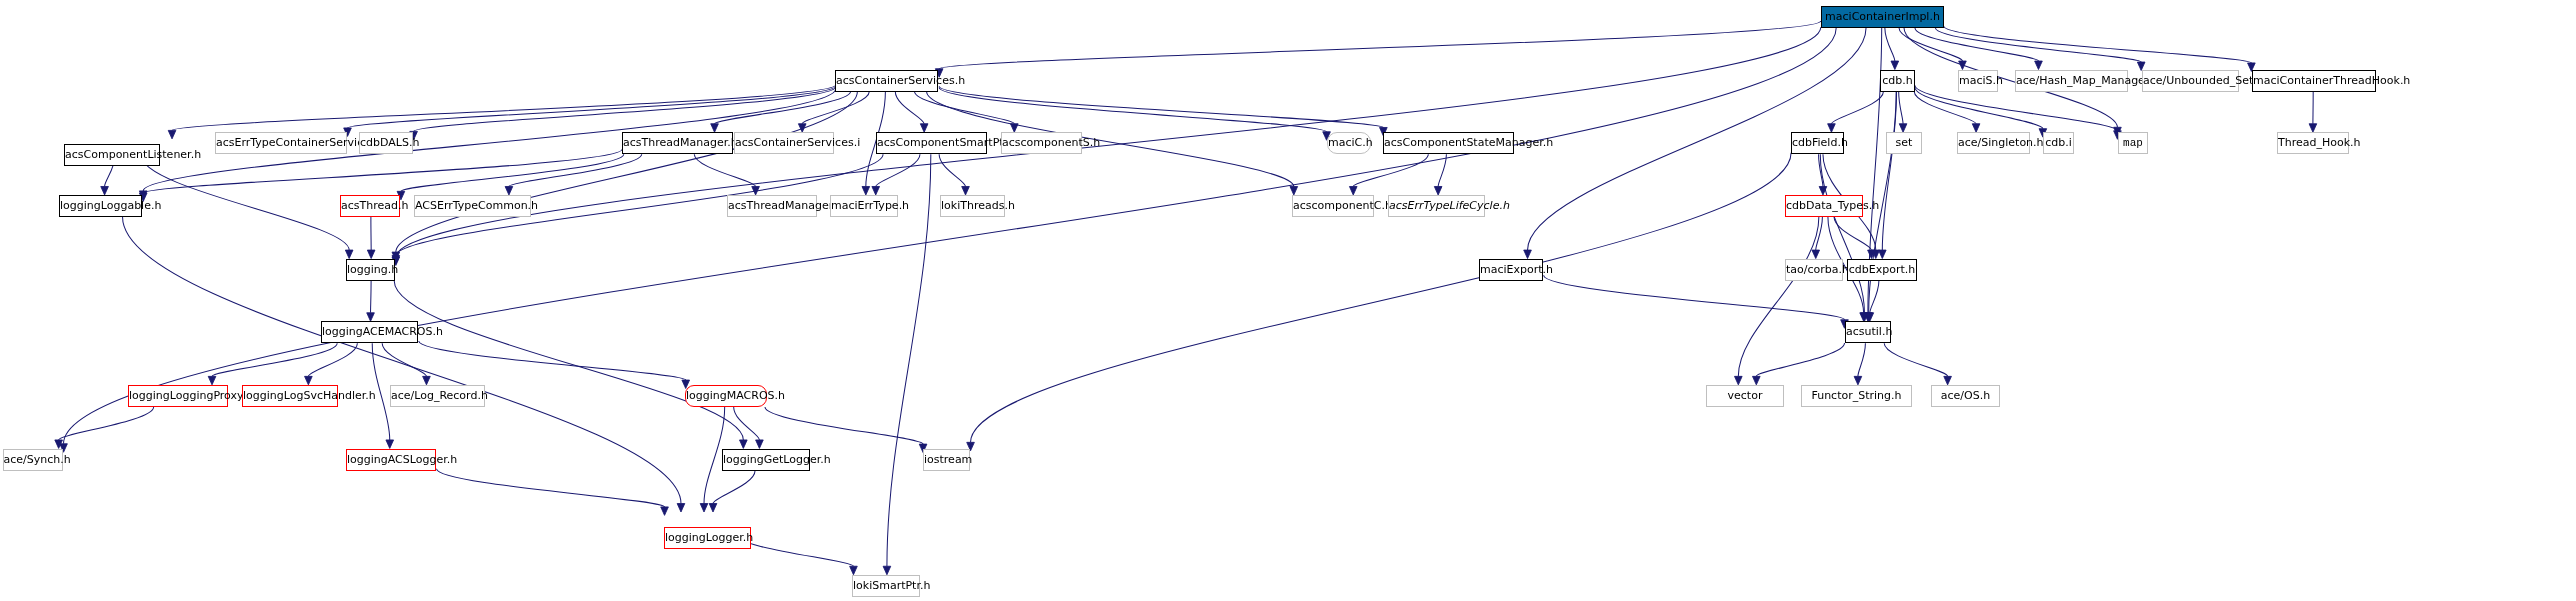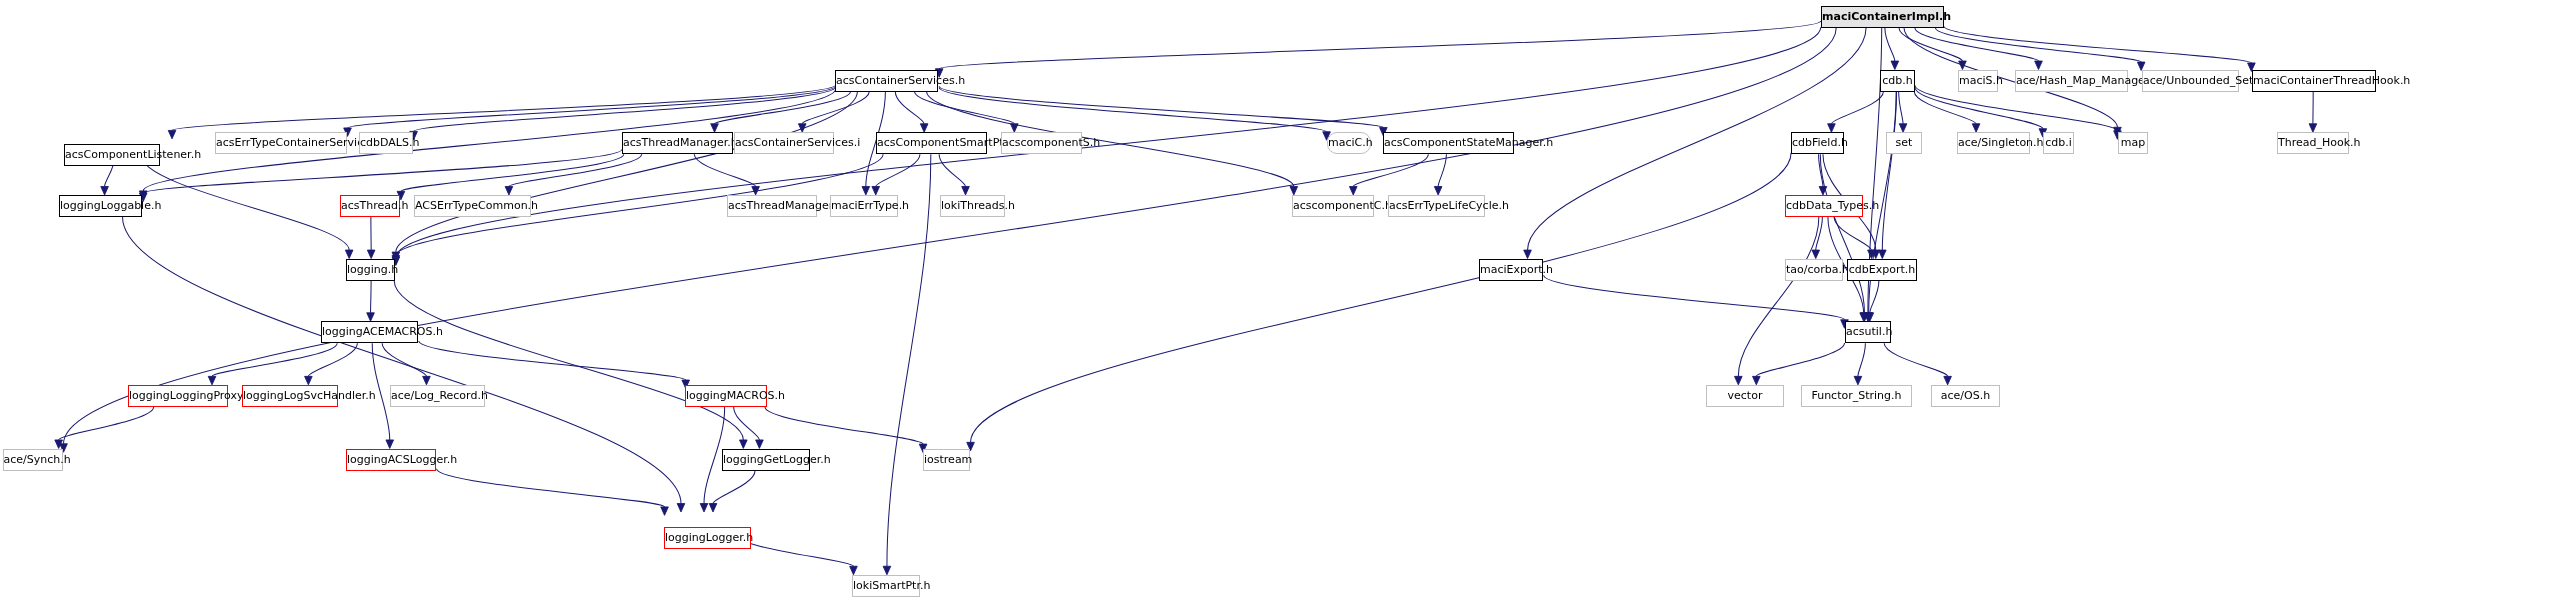--- a/index.html
+++ b/index.html
@@ -7,21 +7,21 @@
          font-family: "DejaVu Sans", sans-serif; }
   #graph { position: absolute; left: 0; top: 0; width: 2576px; height: 601px; }
   #graph .edge path, #graph .edge line { fill: none; stroke: #191970; stroke-width: 1.2; }
   #graph .arrow { fill: #191970; stroke: #191970; }
   .node { position: absolute; box-sizing: border-box; height: 22px; line-height: 20.4px;
           text-align: center; font-size: 11px; color: #000; background: #fff;
           white-space: nowrap; cursor: pointer; }
   .node.doc    { border: 1.3px solid #000; }
   .node.nodoc  { border: 1.3px solid #bfbfbf; }
   .node.trunc  { border: 1.3px solid #ff0000; }
-  .node.root   { border: 1.3px solid #000; background: #e5e5e5; font-weight: bold; }
+  .node.root   { border: 1.3px solid #000; background: #0369a1; }
 </style>
 </head>
 <body>
 
 <svg id="graph" xmlns="http://www.w3.org/2000/svg" viewBox="0 0 3037 709" width="2576" height="601">
     <g class="edge">
       <path d="M2147,24.633574776310184 C2147,47.89731572219855 1107,67.83766510438858 1107,81.10140605027695"></path>
       <polygon points="1107,91.10140605027695 1102.5,81.10140605027695 1111.5,81.10140605027695" class="arrow"></polygon>
     </g>
     <g class="edge">
@@ -327,41 +327,41 @@
     <div class="node doc" style="left: 622px; top: 132px; width: 111px;">acsThreadManager.h</div>
     <div class="node nodoc" style="left: 734px; top: 132px; width: 100px;">acsContainerServices.i</div>
     <div class="node doc" style="left: 876px; top: 132px; width: 111px;">acsComponentSmartPtr.h</div>
     <div class="node nodoc" style="left: 1001px; top: 132px; width: 81px;">acscomponentS.h</div>
     <div class="node nodoc" style="left: 1327px; top: 132px; width: 44px; border-radius: 10px;">maciC.h</div>
     <div class="node doc" style="left: 1383px; top: 132px; width: 131px;">acsComponentStateManager.h</div>
     <div class="node doc" style="left: 1791px; top: 132px; width: 53px;">cdbField.h</div>
     <div class="node nodoc" style="left: 1886px; top: 132px; width: 36px;">set</div>
     <div class="node nodoc" style="left: 1957px; top: 132px; width: 73px;">ace/Singleton.h</div>
     <div class="node nodoc" style="left: 2043px; top: 132px; width: 31px;">cdb.i</div>
-    <div class="node nodoc" style="left: 2118px; top: 132px; width: 30px;">map</div>
+    <div class="node nodoc" style="left: 2118px; top: 132px; width: 30px; font-family: Liberation Mono, monospace;">map</div>
     <div class="node nodoc" style="left: 2277px; top: 132px; width: 72px;">Thread_Hook.h</div>
     <div class="node doc" style="left: 59px; top: 195px; width: 83px;">loggingLoggable.h</div>
     <div class="node trunc" style="left: 340px; top: 195px; width: 60px;">acsThread.h</div>
     <div class="node nodoc" style="left: 414px; top: 195px; width: 117px;">ACSErrTypeCommon.h</div>
     <div class="node nodoc" style="left: 727px; top: 195px; width: 90px;">acsThreadManager.i</div>
     <div class="node nodoc" style="left: 830px; top: 195px; width: 68px;">maciErrType.h</div>
     <div class="node nodoc" style="left: 940px; top: 195px; width: 65px;">lokiThreads.h</div>
     <div class="node nodoc" style="left: 1292px; top: 195px; width: 82px;">acscomponentC.h</div>
-    <div class="node nodoc" style="left: 1388px; top: 195px; width: 97px;">acsErrTypeLifeCycle.h</div>
+    <div class="node nodoc" style="left: 1388px; top: 195px; width: 97px; font-style: italic;">acsErrTypeLifeCycle.h</div>
     <div class="node trunc" style="left: 1785px; top: 195px; width: 78px;">cdbData_Types.h</div>
     <div class="node doc" style="left: 346px; top: 259px; width: 49px;">logging.h</div>
     <div class="node doc" style="left: 1479px; top: 259px; width: 64px;">maciExport.h</div>
     <div class="node nodoc" style="left: 1785px; top: 259px; width: 58px;">tao/corba.h</div>
     <div class="node doc" style="left: 1847px; top: 259px; width: 70px;">cdbExport.h</div>
     <div class="node doc" style="left: 321px; top: 321px; width: 97px;">loggingACEMACROS.h</div>
     <div class="node doc" style="left: 1845px; top: 321px; width: 46px;">acsutil.h</div>
     <div class="node trunc" style="left: 128px; top: 385px; width: 100px;">loggingLoggingProxy.h</div>
     <div class="node trunc" style="left: 242px; top: 385px; width: 96px;">loggingLogSvcHandler.h</div>
     <div class="node nodoc" style="left: 390px; top: 385px; width: 95px;">ace/Log_Record.h</div>
-    <div class="node trunc" style="left: 685px; top: 385px; width: 82px;">loggingMACROS.h</div>
+    <div class="node trunc" style="left: 685px; top: 385px; width: 82px; border-radius: 9px;">loggingMACROS.h</div>
     <div class="node nodoc" style="left: 1706px; top: 385px; width: 78px;">vector</div>
     <div class="node nodoc" style="left: 1801px; top: 385px; width: 111px;">Functor_String.h</div>
     <div class="node nodoc" style="left: 1931px; top: 385px; width: 69px;">ace/OS.h</div>
     <div class="node nodoc" style="left: 2.5px; top: 449px; width: 60px;">ace/Synch.h</div>
     <div class="node trunc" style="left: 346px; top: 449px; width: 90px;">loggingACSLogger.h</div>
     <div class="node doc" style="left: 722px; top: 449px; width: 88px;">loggingGetLogger.h</div>
     <div class="node nodoc" style="left: 923px; top: 449px; width: 47px;">iostream</div>
     <div class="node trunc" style="left: 664px; top: 527px; width: 87px;">loggingLogger.h</div>
     <div class="node nodoc" style="left: 852px; top: 575px; width: 68px;">lokiSmartPtr.h</div>
   </div>

